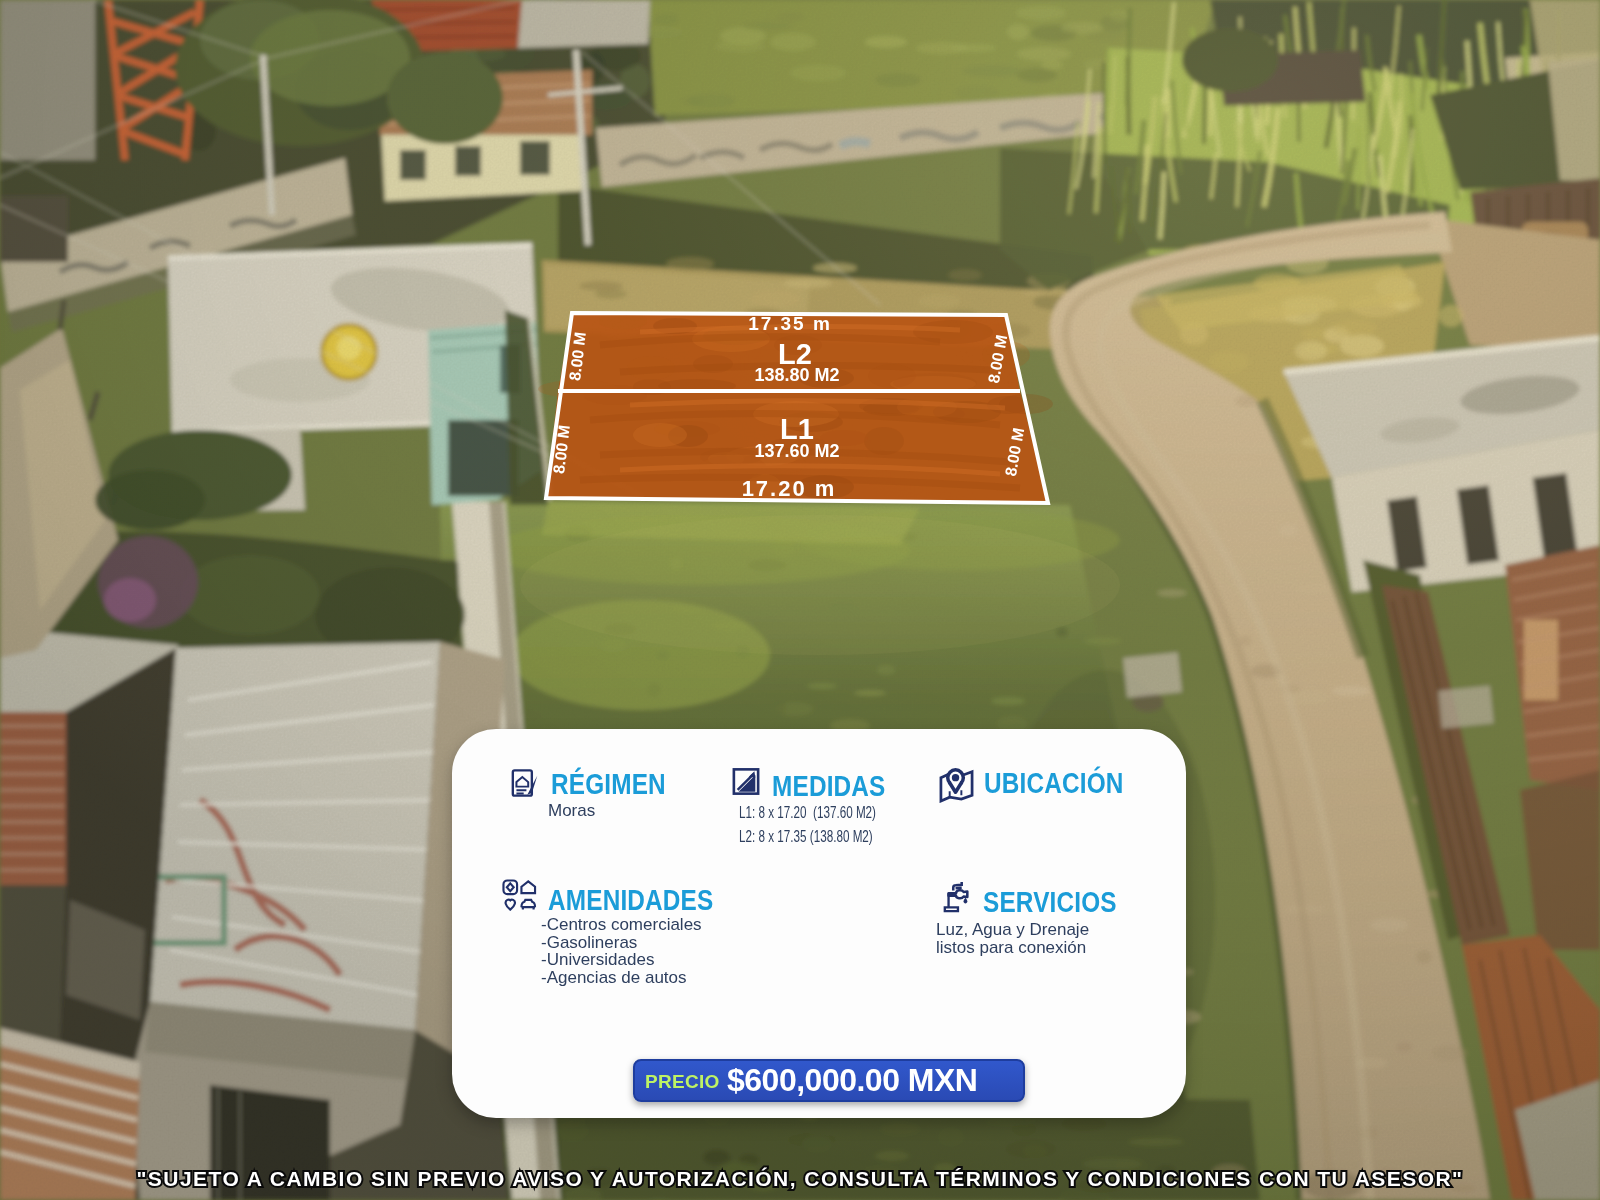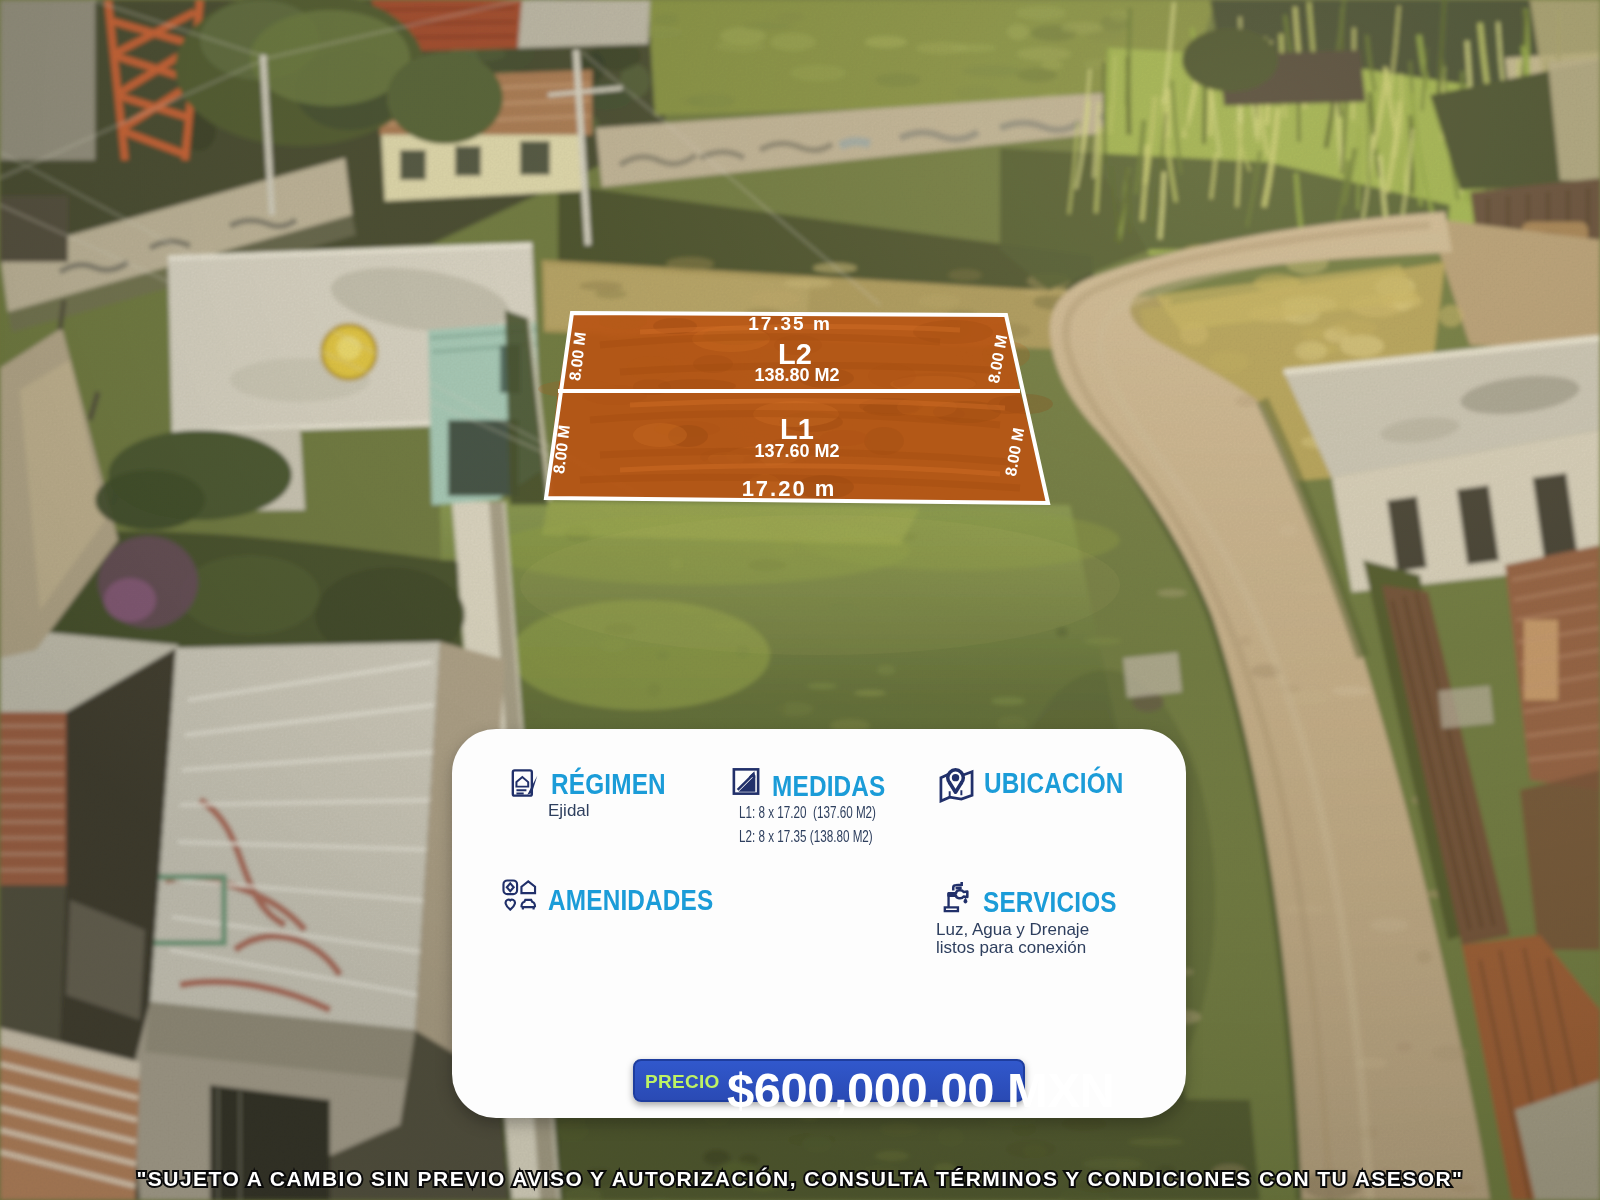--- a/index.html
+++ b/index.html
@@ -780,31 +780,32 @@
 <text x="567" y="450" font-size="16" transform="rotate(-83 567 450)">8.00 M</text>
 
 <text x="1020" y="453" font-size="16" transform="rotate(-80 1020 453)">8.00 M</text>
 </g>
 </svg>
 
 <div id="card"></div>
 
 <div class="ttl" style="left:551px;top:768px">RÉGIMEN</div>
 
-<div class="bdy" style="left:548px;top:802px">Ejidal</div>
+<div class="bdy" style="left:548px;top:802px">Moras</div>
 
 <div class="ttl" style="left:772px;top:770px">MEDIDAS</div>
 
 <div class="bdy" style="left:739px;top:801px;font-size:16px;line-height:23.8px;transform:scaleX(.73);transform-origin:0 0">L1: 8 x 17.20&nbsp; (137.60 M2)<br>L2: 8 x 17.35 (138.80 M2)</div>
 
 <div class="ttl" style="left:984px;top:767px">UBICACIÓN</div>
 
 
 <div class="ttl" style="left:548px;top:884px">AMENIDADES</div>
 
+<div class="bdy" style="left:541px;top:916px">-Centros comerciales<br>-Gasolineras<br>-Universidades<br>-Agencias de autos</div>
 
 <div class="ttl" style="left:983px;top:886px">SERVICIOS</div>
 
 <div class="bdy" style="left:936px;top:921px">Luz, Agua y Drenaje<br>listos para conexión</div>
 
 <svg class="abs" style="left:511px;top:766px" width="29" height="34" viewBox="0 0 32 32" fill="none" stroke="#21306a" stroke-width="2.6">
 <rect x="2" y="2" width="21" height="28" rx="2"></rect>
 <path d="M6,15 L12.5,9.5 L19,15 V20 H6 Z" stroke-width="2.2"></path>
 <path d="M6,24 H17 M6,27.5 H14" stroke-width="2.2"></path>
 <path d="M29,8 L20,25 L18,29 L23,27 Z" fill="#21306a" stroke="none"></path>
@@ -837,16 +838,16 @@
 <path d="M12,10 V7 C12,5.5 13,4.5 14.5,4.5 L21,4 V1 M21,7 L14.5,7.5"></path>
 <path d="M7,13 H15 C15,9.5 21,8.5 23,11.5 L27,11 V17 L23,16.5 C21,19.5 15,18.5 15,15.5 H7 Z" stroke-linejoin="round"></path>
 <path d="M7,13 V28 M3,28 H17 V32 H3 Z" stroke-width="2.5"></path>
 <path d="M23,21.5 C23,20 25,17.8 25,17.8 C25,17.8 27,20 27,21.5 C27,22.9 26.1,23.8 25,23.8 C23.9,23.8 23,22.9 23,21.5 Z" fill="#21306a" stroke="none"></path>
 </svg>
 
 <div id="pill"></div>
 
 <div class="abs" style="left:645px;top:1071px;color:#bef264;font-weight:bold;font-size:19px;letter-spacing:.3px">PRECIO</div>
 
-<div class="abs" style="left:727px;top:1062px;color:#fff;font-weight:bold;font-size:49px;letter-spacing:-0.5px">$600,000.00 MXN</div>
+<div class="abs" style="left:727px;top:1062px;color:#fff;font-weight:bold;font-size:32px;letter-spacing:-0.5px">$600,000.00 MXN</div>
 
 <div id="caption">"SUJETO A CAMBIO SIN PREVIO AVISO Y AUTORIZACIÓN, CONSULTA TÉRMINOS Y CONDICIONES CON TU ASESOR"</div>
 </div>
 
 </body></html>

